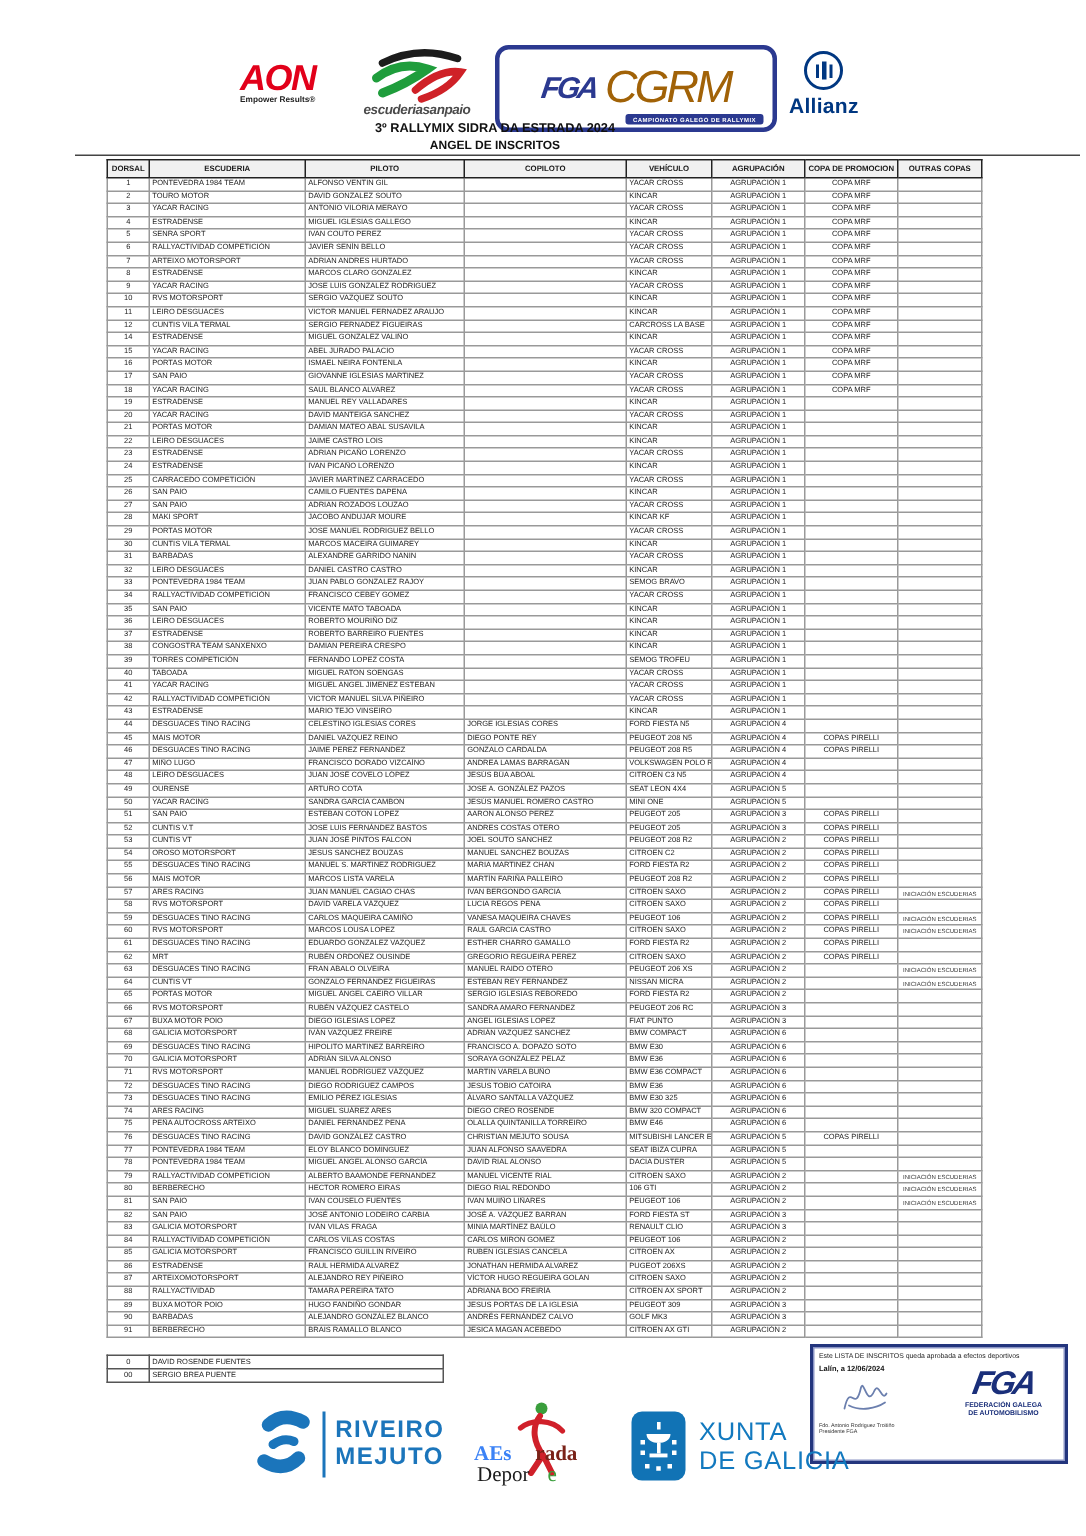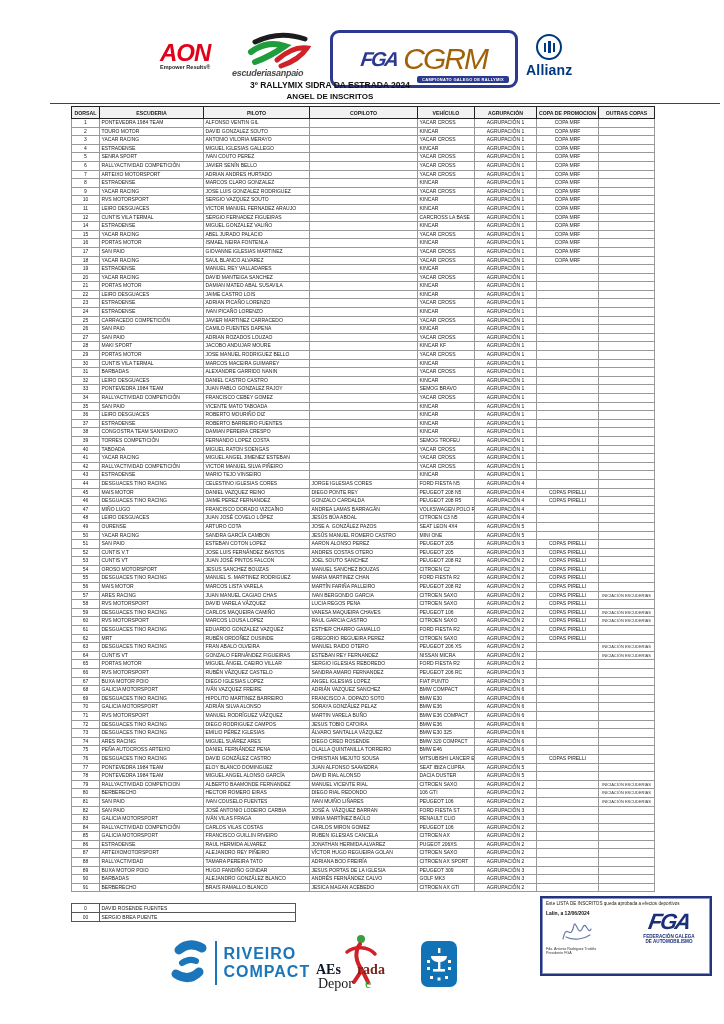--- a/index.html
+++ b/index.html
@@ -4,21 +4,21 @@
 <style>
   html,body{margin:0;padding:0;background:#fff;}
   .page{position:relative;width:724px;height:1024px;background:#fff;overflow:hidden;
         font-family:"Liberation Sans", sans-serif;color:#111;}
 
   
   .logo-row{position:absolute;top:28px;left:150px;width:440px;height:58px;}
   .aon{position:absolute;left:10px;top:14px;text-align:center;}
   .aon-word{font-size:24px;font-weight:900;font-style:italic;letter-spacing:-1px;line-height:22px;}
   .aon-tag{font-size:5.5px;font-weight:bold;color:#222;}
-  .sanpaio{position:absolute;left:82px;top:2px;width:92px;}
+  .sanpaio{position:absolute;left:82px;top:2px;width:92px;text-align:center;}
   .sanpaio svg{display:block;margin:0 auto;}
   .sanpaio-name{font-size:9px;font-weight:bold;font-style:italic;color:#4a4a4a;letter-spacing:-0.3px;margin-top:-2px;}
   .cgrm-box{position:absolute;left:180px;top:2px;width:182px;height:52px;border:3px solid #2b3990;
             border-radius:9px;background:#fff;display:flex;align-items:center;justify-content:center;gap:6px;}
   .fga-mark{font-size:20px;font-weight:900;font-style:italic;color:#2b3990;transform:skewX(-8deg);letter-spacing:-2px;}
   .cgrm-word{font-size:30px;font-weight:400;font-style:italic;color:#a16207;letter-spacing:-2px;line-height:30px;}
   .cgrm-sub{position:absolute;right:6px;bottom:2px;background:#2b3990;color:#fff;font-size:4px;
             font-weight:bold;padding:1px 5px;border-radius:2px;letter-spacing:0.3px;}
   .allianz{position:absolute;left:376px;top:6px;text-align:right;}
   .allianz-ring{width:22px;height:22px;border:2.5px solid #003781;border-radius:50%;margin:0 auto 2px auto;
@@ -63,21 +63,21 @@
            transform:skewX(-10deg);line-height:22px;}
   .fga-name{font-size:4.6px;font-weight:bold;color:#1a2f7a;line-height:5.4px;margin-top:1px;}
 
   
   .dg{position:absolute;left:170px;top:938px;display:flex;align-items:center;gap:7px;}
   .dg-divider{width:1.5px;height:44px;background:#1b75bb;}
   .dg-text{color:#1b75bb;font-size:16px;font-weight:bold;letter-spacing:1px;line-height:18px;}
   .aestrada{position:absolute;left:316px;top:940px;width:90px;height:64px;}
   .aestrada svg{position:absolute;left:28px;top:-8px;}
   .ae-line1{position:absolute;top:22px;left:0;font-family:"Liberation Serif",serif;font-size:14px;font-weight:bold;}
-  .ae-red{color:#0f172a;} .ae-dark{color:#7a2218;margin-left:16px;}
+  .ae-red{color:#3b82f6;} .ae-dark{color:#7a2218;margin-left:16px;}
   .ae-line2{position:absolute;top:36px;left:2px;font-family:"Liberation Serif",serif;font-size:14px;font-weight:normal;color:#1c1c1c;}
   .ae-green{color:#3a9e3c;margin-left:12px;}
   .xunta{position:absolute;left:420px;top:940px;display:flex;align-items:center;gap:8px;}
   .xunta-text{color:#1279bf;font-size:17px;font-weight:500;letter-spacing:0.5px;line-height:19px;}
 
   [data-name]{}
 </style>
 </head>
 <body>
 
@@ -1176,21 +1176,21 @@
 
   <div class="dg" data-name="deporte-galego-logo">
     <svg width="38" height="50" viewBox="0 0 38 50" data-name="deporte-galego-icon">
       <path d="M9 12 Q19 3 32 10" stroke="#1b75bb" stroke-width="9" fill="none" stroke-linecap="round"></path>
       <path d="M29 34 Q19 44 6 36" stroke="#1b75bb" stroke-width="9" fill="none" stroke-linecap="round"></path>
       <path d="M12 25 Q19 20 26 23" stroke="#1b75bb" stroke-width="6" fill="none" stroke-linecap="round"></path>
     </svg>
     <div class="dg-divider" data-name="deporte-galego-divider"></div>
     <div class="dg-text">
       <div data-name="deporte-galego-line1">RIVEIRO</div>
-      <div data-name="deporte-galego-line2">COMPACT</div>
+      <div data-name="deporte-galego-line2">MEJUTO</div>
     </div>
   </div>
 
   <div class="aestrada" data-name="aestrada-deporte-logo">
     <svg width="34" height="52" viewBox="0 0 34 52" data-name="aestrada-runner-icon">
       <circle cx="17" cy="7" r="4" fill="#3a9e3c"></circle>
       <path d="M16 12 C10 20 12 30 18 38 M18 38 L10 50 M18 38 L24 50" stroke="#d0202a" stroke-width="4" fill="none" stroke-linecap="round"></path>
       <path d="M3 20 C10 14 24 14 31 22" stroke="#d0202a" stroke-width="3.5" fill="none" stroke-linecap="round"></path>
     </svg>
     <div class="ae-line1">
@@ -1211,15 +1211,19 @@
       <g fill="#fff">
         <rect x="7" y="20" width="3" height="3"></rect>
           <rect x="28" y="20" width="3" height="3"></rect>
         <rect x="7" y="27" width="3" height="3"></rect>
           <rect x="28" y="27" width="3" height="3"></rect>
         <rect x="10" y="36" width="3" height="3"></rect>
           <rect x="17.5" y="37.5" width="3" height="3"></rect>
           <rect x="25" y="36" width="3" height="3"></rect>
       </g>
     </svg>
+    <div class="xunta-text">
+      <div data-name="xunta-line1">XUNTA</div>
+      <div data-name="xunta-line2">DE GALICIA</div>
+    </div>
   </div>
 
 </div>
 
 </body></html>

